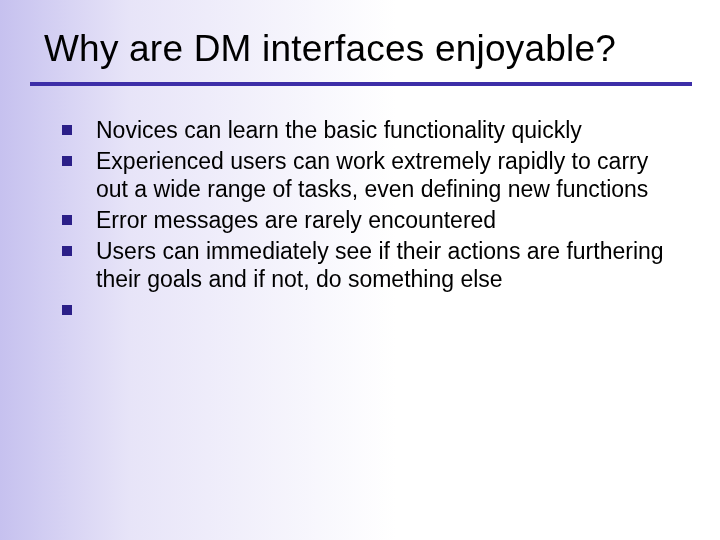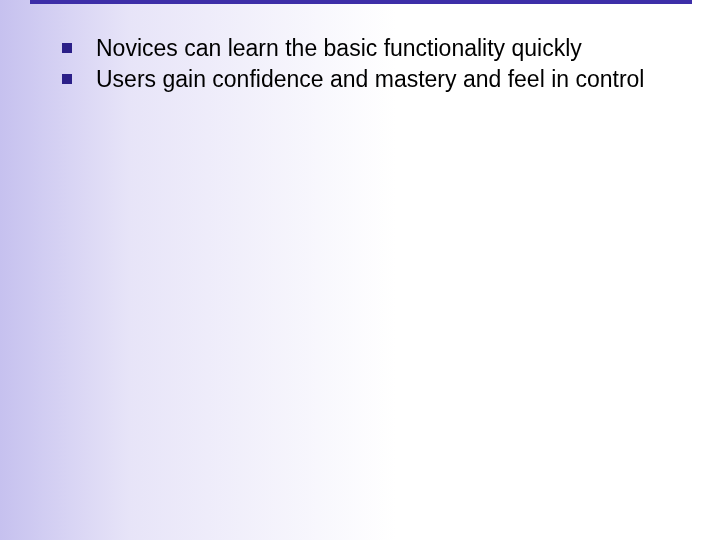--- a/index.html
+++ b/index.html
@@ -50,32 +50,38 @@
     top: 9px;
     width: 10px;
     height: 10px;
     background: #2b1f88;
   }
 </style>
 </head>
 <body>
 
 <div class="slide">
+  <div class="title">Why are DM interfaces enjoyable?</div>
   <div class="rule"></div>
   <div class="body">
     <ul class="bullets">
       <li>
         <span class="sq"></span>
         <span>Novices can learn the basic functionality quickly</span>
       </li>
       <li>
         <span class="sq"></span>
+        <span>Experienced users can work extremely rapidly to carry out a wide range of tasks, even defining new functions</span>
       </li>
       <li>
         <span class="sq"></span>
+        <span>Error messages are rarely encountered</span>
       </li>
       <li>
         <span class="sq"></span>
-        <span>Users gain confidence and mastery and feel in control</span>
+        <span>Users can immediately see if their actions are furthering their goals and if not, do something else</span>
+      </li>
+      <li>
+        <span class="sq"></span>
       </li>
     </ul>
   </div>
 </div>
 
 </body></html>

